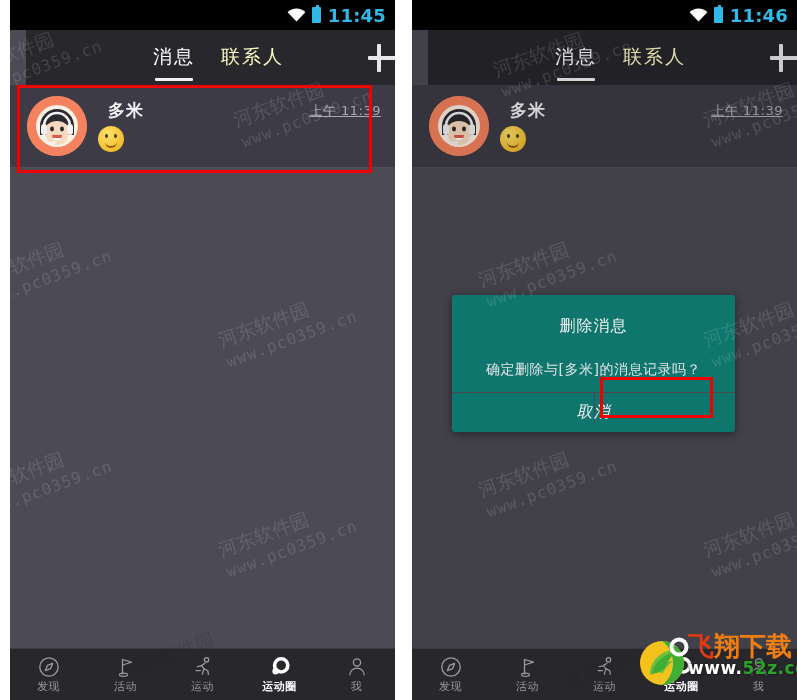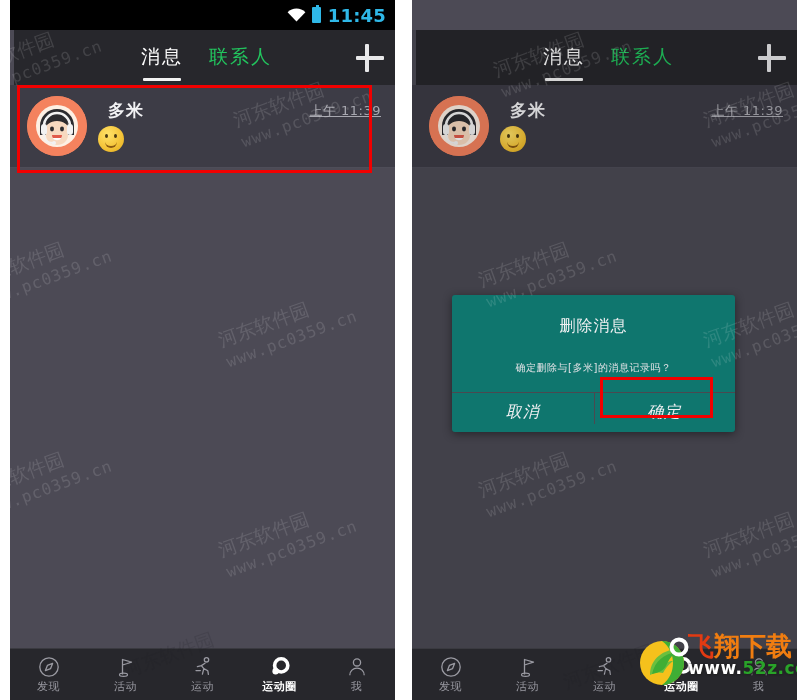--- a/index.html
+++ b/index.html
@@ -20,23 +20,23 @@
     display:flex;align-items:center;justify-content:flex-end;padding-right:9px;box-sizing:border-box;}
   .sb-time{color:#2fb8e8;font-size:18px;font-weight:bold;letter-spacing:.2px;margin-left:7px;
     font-family:"DejaVu Sans","Liberation Sans",sans-serif;}
   .ic-wifi{width:19px;height:14px;position:relative;}
   .ic-wifi svg{display:block;}
   .ic-batt{width:9px;height:16px;border:2px solid #2fb8e8;border-radius:1px;background:#2fb8e8;
     position:relative;margin-left:6px;box-sizing:border-box;}
   .ic-batt:before{content:"";position:absolute;left:2px;top:-4px;width:3px;height:3px;background:#2fb8e8;}
 
   
-  .header{position:absolute;left:4px;top:30px;width:100%;height:55px;background:#27272c;}
+  .header{position:absolute;left:16px;top:30px;width:100%;height:55px;background:#27272c;}
   .tabs{position:absolute;left:0;top:0;width:100%;height:100%;display:flex;align-items:center;justify-content:center;gap:26px;}
-  .tab{color:#22c55e;font-size:19px;letter-spacing:2px;position:relative;padding-bottom:2px;}
+  .tab{color:#fef9c3;font-size:19px;letter-spacing:2px;position:relative;padding-bottom:2px;}
   .tab.active{color:#ffffff;}
   .tab.active:after{content:"";position:absolute;left:2px;right:2px;bottom:-9px;height:3px;background:#f2f2f2;border-radius:1px;}
   .add-btn{position:absolute;right:12px;top:50%;transform:translateY(-50%);width:34px;height:34px;}
   .add-btn .hbar,.add-btn .vbar{position:absolute;background:#e8e8ea;border-radius:1px;}
   .add-btn .hbar{left:3px;top:15px;width:28px;height:4px;}
   .add-btn .vbar{top:3px;left:12px;width:4px;height:28px;}
 
   
   .conv-row{position:absolute;left:0;top:85px;width:100%;height:83px;background:#3d3c46;
     border-bottom:1px solid #4e4d58;box-sizing:border-box;}
@@ -76,21 +76,21 @@
   .callout{position:absolute;left:57px;top:188px;width:262px;height:34px;background:#fdf7d9;
     border:3px solid #f10000;box-sizing:border-box;display:flex;align-items:center;justify-content:center;}
   .callout span{color:#101010;font-size:16px;letter-spacing:1.5px;
     font-family:"DejaVu Serif","Liberation Serif",serif;}
 
   
   .dlg-scrim{position:absolute;left:0;top:30px;right:0;bottom:0;background:rgba(0,0,0,0.12);}
   .dialog{position:absolute;left:40px;top:295px;width:283px;height:137px;background:#0f766e;
     border-radius:3px;box-shadow:0 2px 10px rgba(0,0,0,.45);}
   .dlg-title{position:absolute;left:0;right:0;top:21px;text-align:center;color:#f1f1f3;font-size:16px;letter-spacing:1px;}
-  .dlg-msg{position:absolute;left:0;right:0;top:66px;text-align:center;color:#e2e2e6;font-size:10px;letter-spacing:.5px;}
+  .dlg-msg{position:absolute;left:0;right:0;top:66px;text-align:center;color:#e2e2e6;font-size:14px;letter-spacing:.5px;}
   .dlg-sep{position:absolute;left:0;right:0;top:97px;height:1px;background:#4a4950;}
   .dlg-vsep{position:absolute;left:50%;top:98px;bottom:8px;width:1px;background:#4a4950;}
   .dlg-btns{position:absolute;left:0;right:0;top:98px;bottom:0;display:flex;}
   .dlg-btn{flex:1;display:flex;align-items:center;justify-content:center;color:#efeff2;font-size:16px;letter-spacing:1px;font-style:italic;}
 
   
   .wm-layer{position:absolute;left:0;top:0;width:797px;height:700px;pointer-events:none;overflow:hidden;}
   .wm{position:absolute;transform:rotate(-20deg);transform-origin:0 0;white-space:nowrap;
     color:rgba(255,255,255,0.13);font-size:19px;line-height:23px;
     font-family:"DejaVu Serif","Liberation Serif",serif;}
@@ -212,20 +212,29 @@
               <path d="M3.8 19.2c0-4.2 3.2-7 7.2-7s7.2 2.8 7.2 7" stroke="#9a9aa2" stroke-width="1.3" fill="none"></path>
             </svg>
         </span>
         <span class="nav-label">我</span>
       </div>
     </div>
   </div>
 
   <div class="phone right">
 
+    <div class="statusbar">
+      <span class="ic-wifi">
+        <svg width="19" height="14" viewBox="0 0 19 14">
+            <path d="M9.5 13.5 0.6 4.2a12.6 12.6 0 0 1 17.8 0z" fill="#ffffff"></path>
+          </svg>
+      </span>
+      <span class="ic-batt"></span>
+      <span class="sb-time">11:46</span>
+    </div>
 
     <div class="header">
       <div class="tabs">
         <div class="tab active">消息</div>
         <div class="tab">联系人</div>
       </div>
       <div class="add-btn">
         <span class="hbar"></span>
           <span class="vbar"></span>
       </div>
@@ -265,21 +274,20 @@
 
     <div class="dlg-scrim"></div>
 
     <div class="dialog">
       <div class="dlg-title">删除消息</div>
       <div class="dlg-msg">确定删除与[多米]的消息记录吗？</div>
       <div class="dlg-sep"></div>
       <div class="dlg-vsep"></div>
       <div class="dlg-btns">
         <div class="dlg-btn">取消</div>
-        <div class="dlg-btn">确定</div>
       </div>
     </div>
 
     <div class="bottomnav">
       <div class="nav-item">
         <span class="nav-ico">
           <svg width="22" height="22" viewBox="0 0 22 22">
               <circle cx="11" cy="11" r="9.2" stroke="#9a9aa2" stroke-width="1.3" fill="none"></circle>
               <path d="M14.6 7.4 9.4 9.4 7.4 14.6 12.6 12.6z" stroke="#9a9aa2" stroke-width="1.3" fill="none" stroke-linejoin="round"></path>
             </svg>

